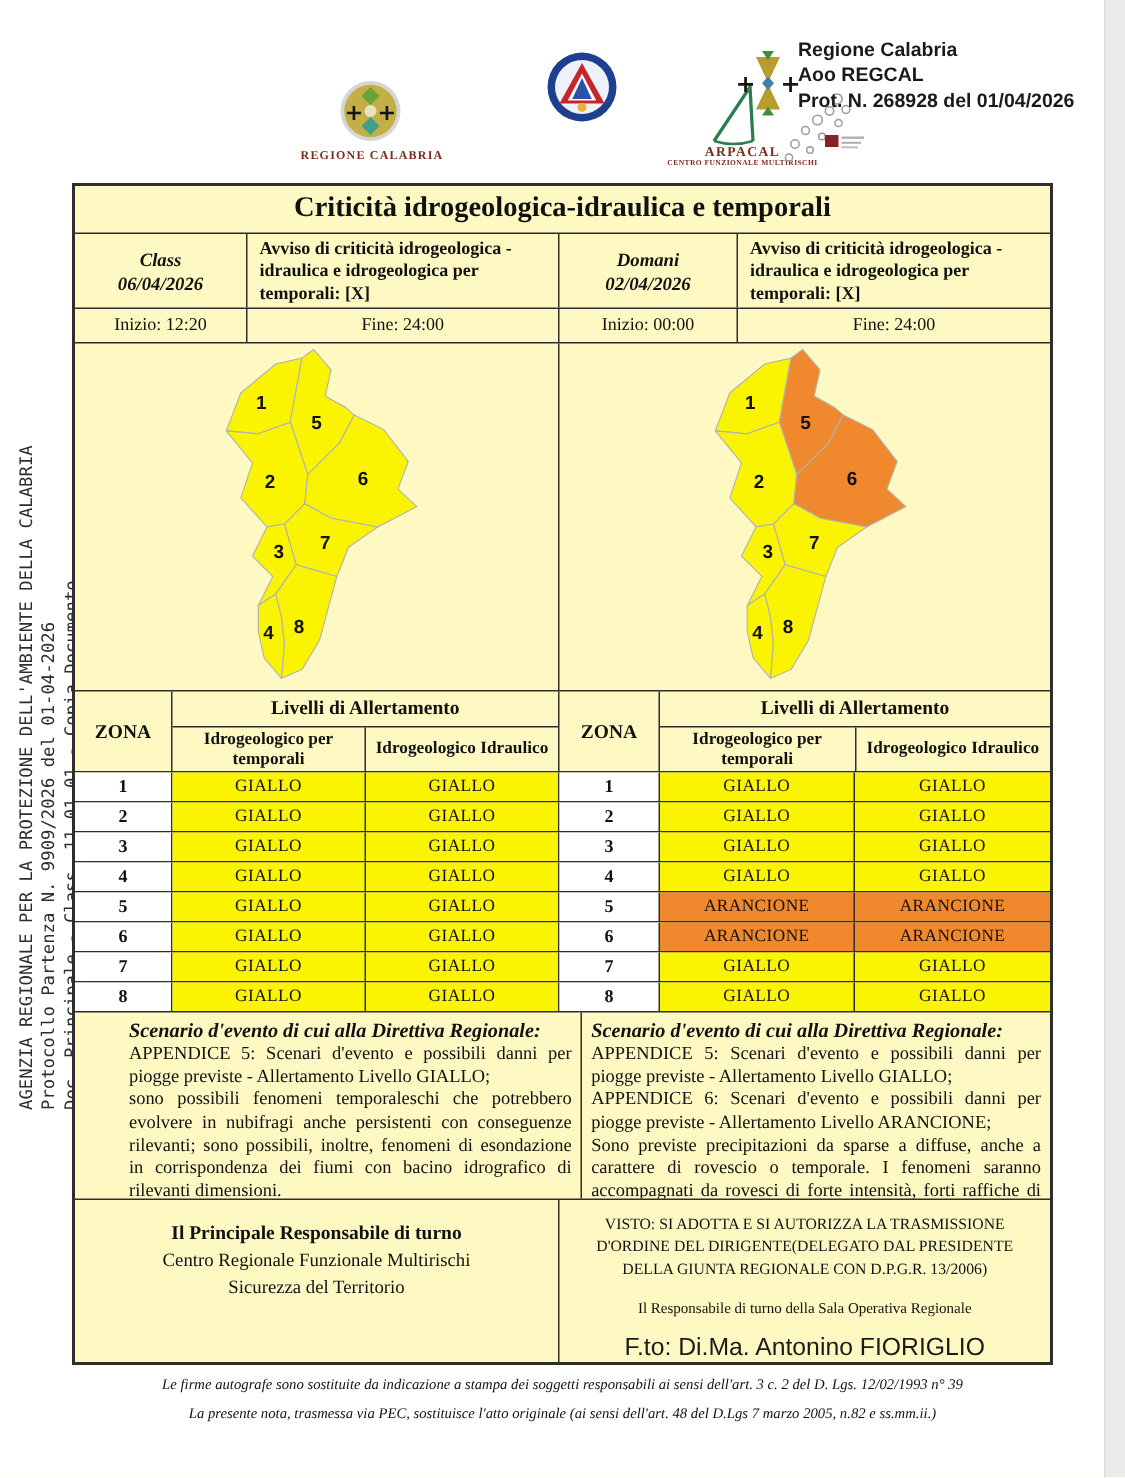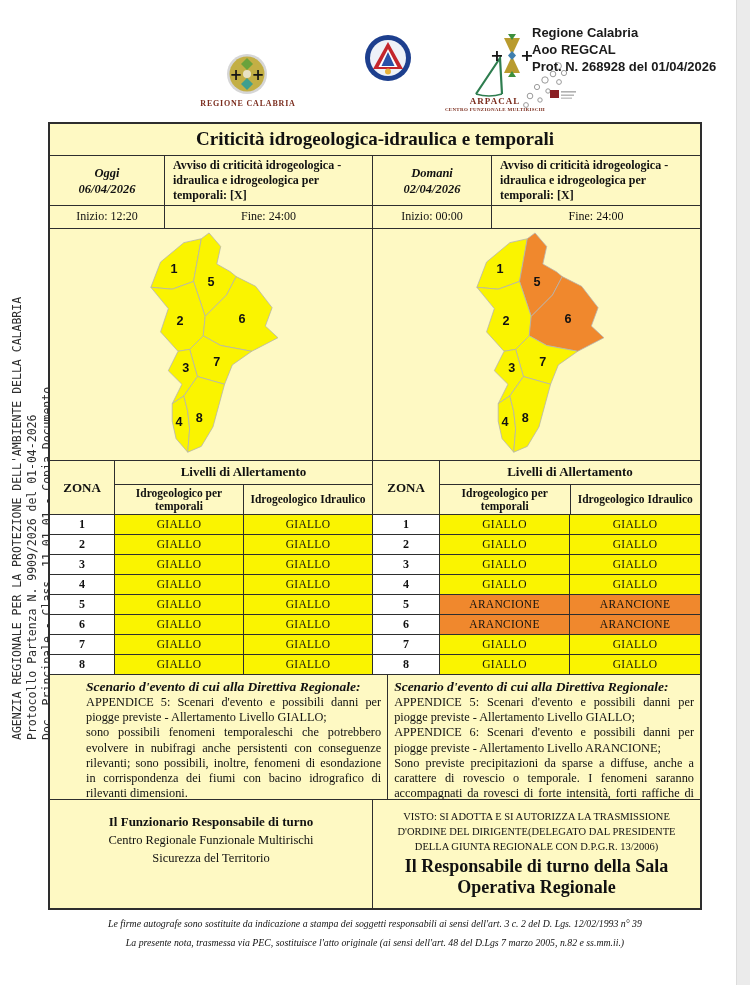--- a/index.html
+++ b/index.html
@@ -71,21 +71,21 @@
   .c-scen{padding:3px 6px 0 6px;}
   .scen-title{font-weight:bold;font-style:italic;font-size:13.5px;line-height:17px;}
   .scen-line{font-size:12.3px;line-height:15.2px;text-align:justify;}
 
   .r-sign{height:108px;}
   .c-sign-l{text-align:center;padding-top:13px;font-size:12.5px;line-height:18px;}
   .sig-b{font-weight:bold;font-size:13px;}
   .sig-bi{font-weight:bold;font-style:italic;font-size:13px;}
   .c-sign-r{text-align:center;padding:9px 8px 0 8px;}
   .visto{font-size:10.5px;line-height:15px;}
-  .resp{font-weight:bold;font-size:18px;margin-top:2px;}
+  .resp{font-weight:normal;font-size:10px;margin-top:13px;}
   .fto{font-family:"Liberation Sans",sans-serif;font-size:16.5px;margin-top:11px;color:#1a1a1a;}
 
   .footer{position:absolute;left:0;top:914px;width:750px;text-align:center;font-style:italic;
           font-size:9.8px;line-height:19px;color:#111;}
 </style>
 </head>
 <body>
 
 <div class="page">
   <div class="edge-right"></div>
@@ -159,21 +159,21 @@
   </div>
 
   <div class="tbl">
 
     <div class="row r-title">
       <div class="cell c-title">Criticità idrogeologica-idraulica e temporali</div>
     </div>
 
     <div class="row r-head">
       <div class="cell hw1 c-day">
-        <div>Oggi</div>
+        <div>Class</div>
         <div>06/04/2026</div>
       </div>
       <div class="cell hw2 c-avviso">Avviso di criticità idrogeologica - idraulica e idrogeologica per temporali: [X]</div>
       <div class="cell hw3 c-day">
         <div>Domani</div>
         <div>02/04/2026</div>
       </div>
       <div class="cell hw4 c-avviso">Avviso di criticità idrogeologica - idraulica e idrogeologica per temporali: [X]</div>
     </div>
 
@@ -320,21 +320,21 @@
       <div class="cell half-r c-scen">
         <div class="scen-title">Scenario d'evento di cui alla Direttiva Regionale:</div>
         <div class="scen-line">APPENDICE 5: Scenari d'evento e possibili danni per piogge previste - Allertamento Livello GIALLO;</div>
         <div class="scen-line">APPENDICE 6: Scenari d'evento e possibili danni per piogge previste - Allertamento Livello ARANCIONE;</div>
         <div class="scen-line">Sono previste precipitazioni da sparse a diffuse, anche a carattere di rovescio o temporale. I fenomeni saranno accompagnati da rovesci di forte intensità, forti raffiche di vento, locali grandinate ed attività elettrica.</div>
       </div>
     </div>
 
     <div class="row r-sign last">
       <div class="cell half-l c-sign-l">
-        <div class="sig-b">Il Funzionario Responsabile di turno</div>
+        <div class="sig-b">Il Principale Responsabile di turno</div>
         <div>Centro Regionale Funzionale Multirischi</div>
         <div>Sicurezza del Territorio</div>
       </div>
       <div class="cell half-r c-sign-r">
         <div class="visto">VISTO: SI ADOTTA E SI AUTORIZZA LA TRASMISSIONE D'ORDINE DEL DIRIGENTE(DELEGATO DAL PRESIDENTE DELLA GIUNTA REGIONALE CON D.P.G.R. 13/2006)</div>
         <div class="resp">Il Responsabile di turno della Sala Operativa Regionale</div>
         <div class="fto">F.to: Di.Ma. Antonino FIORIGLIO</div>
       </div>
     </div>
   </div>

